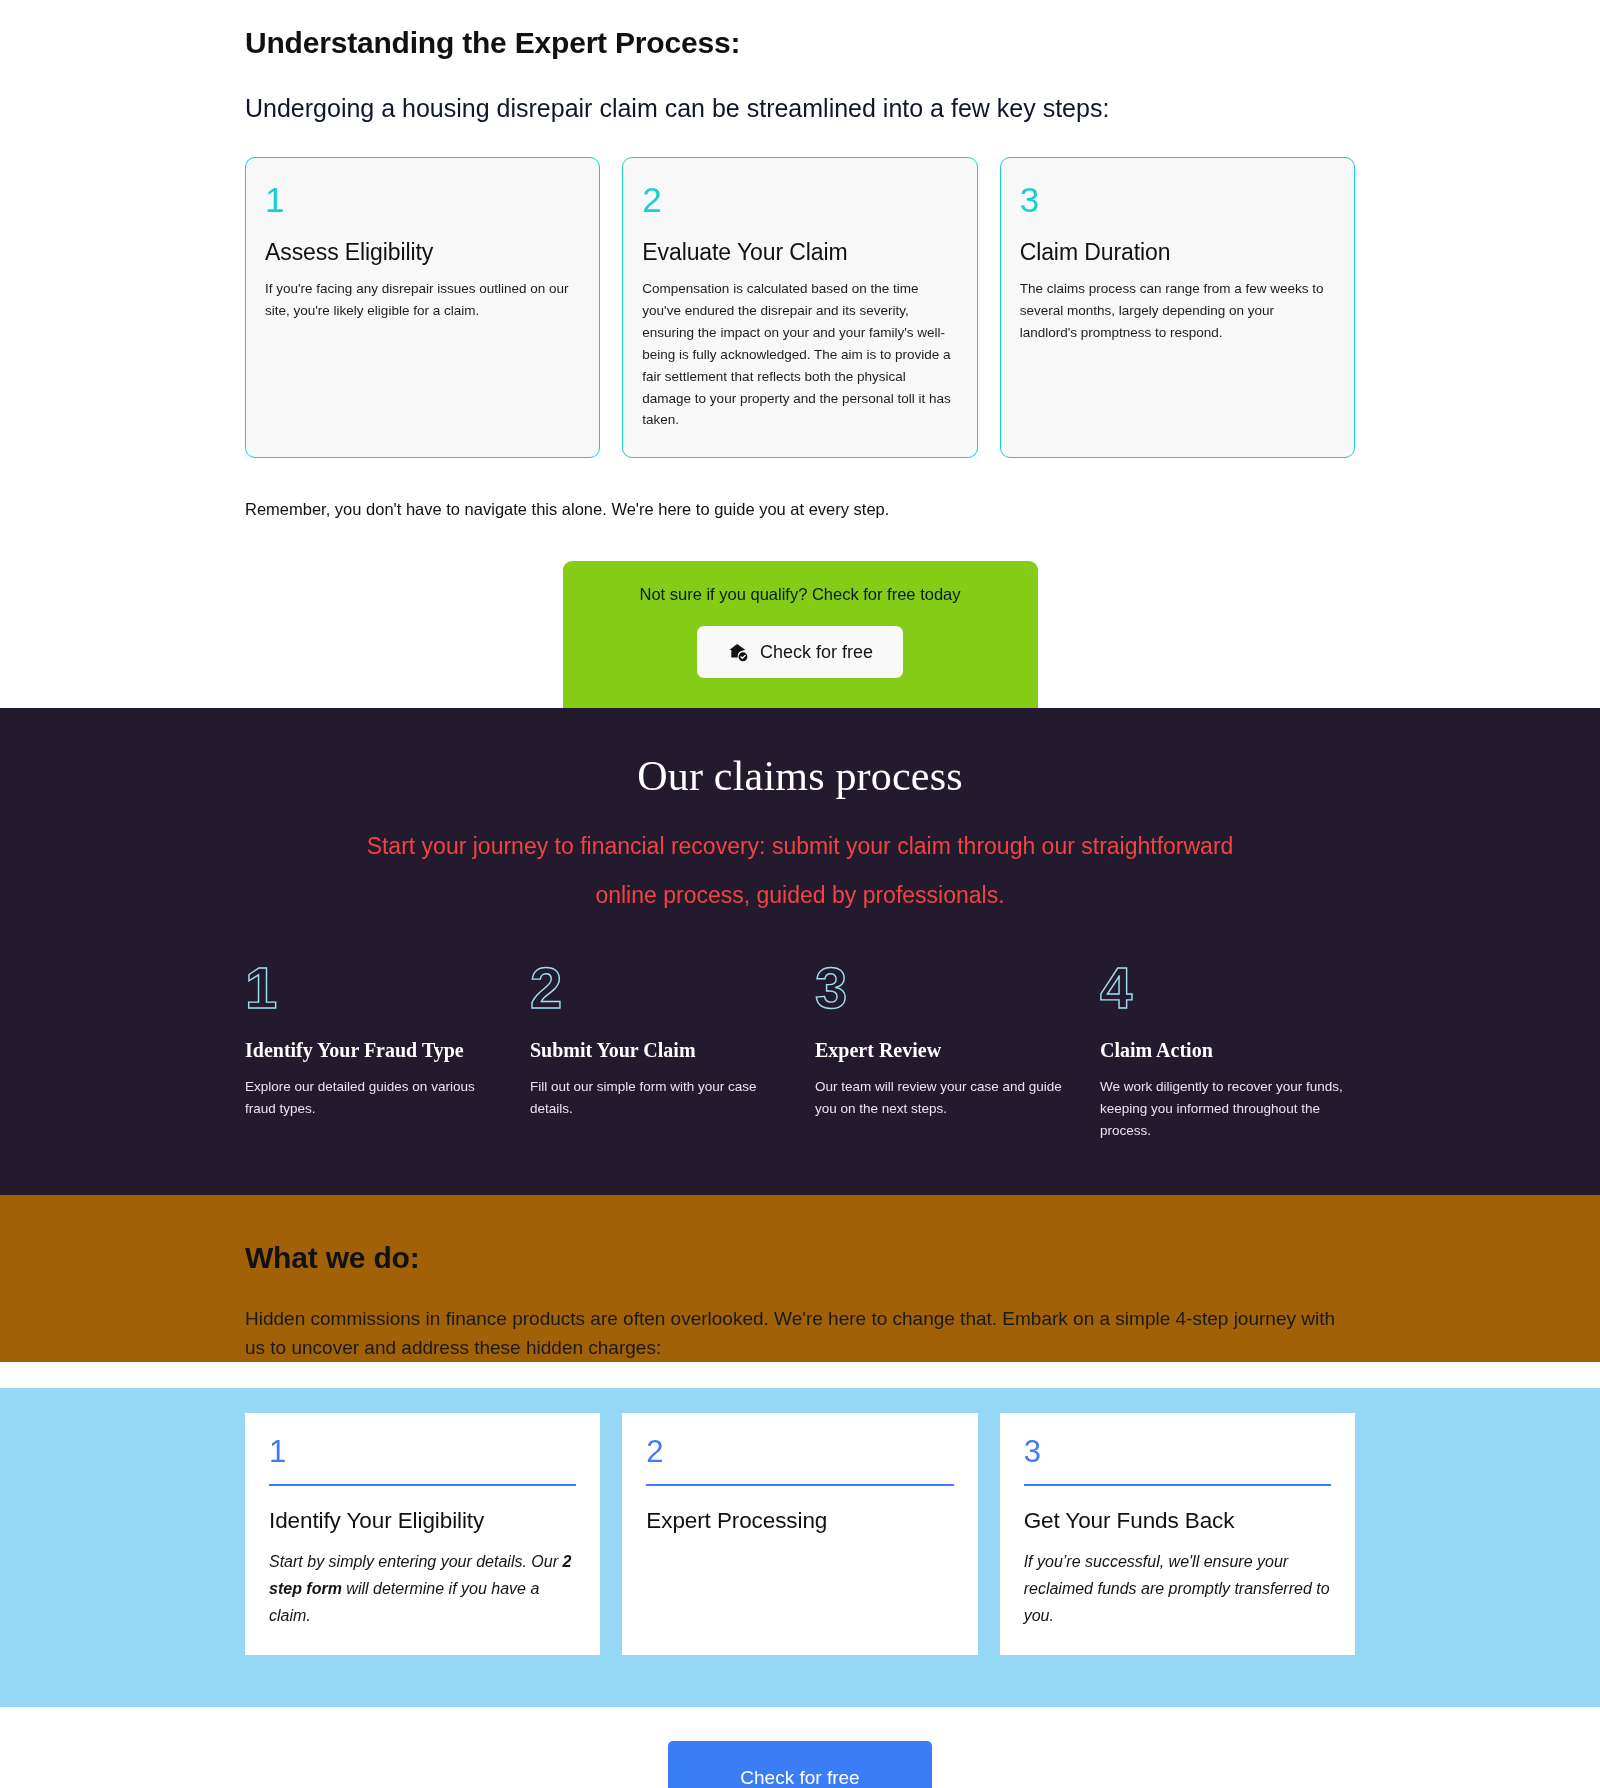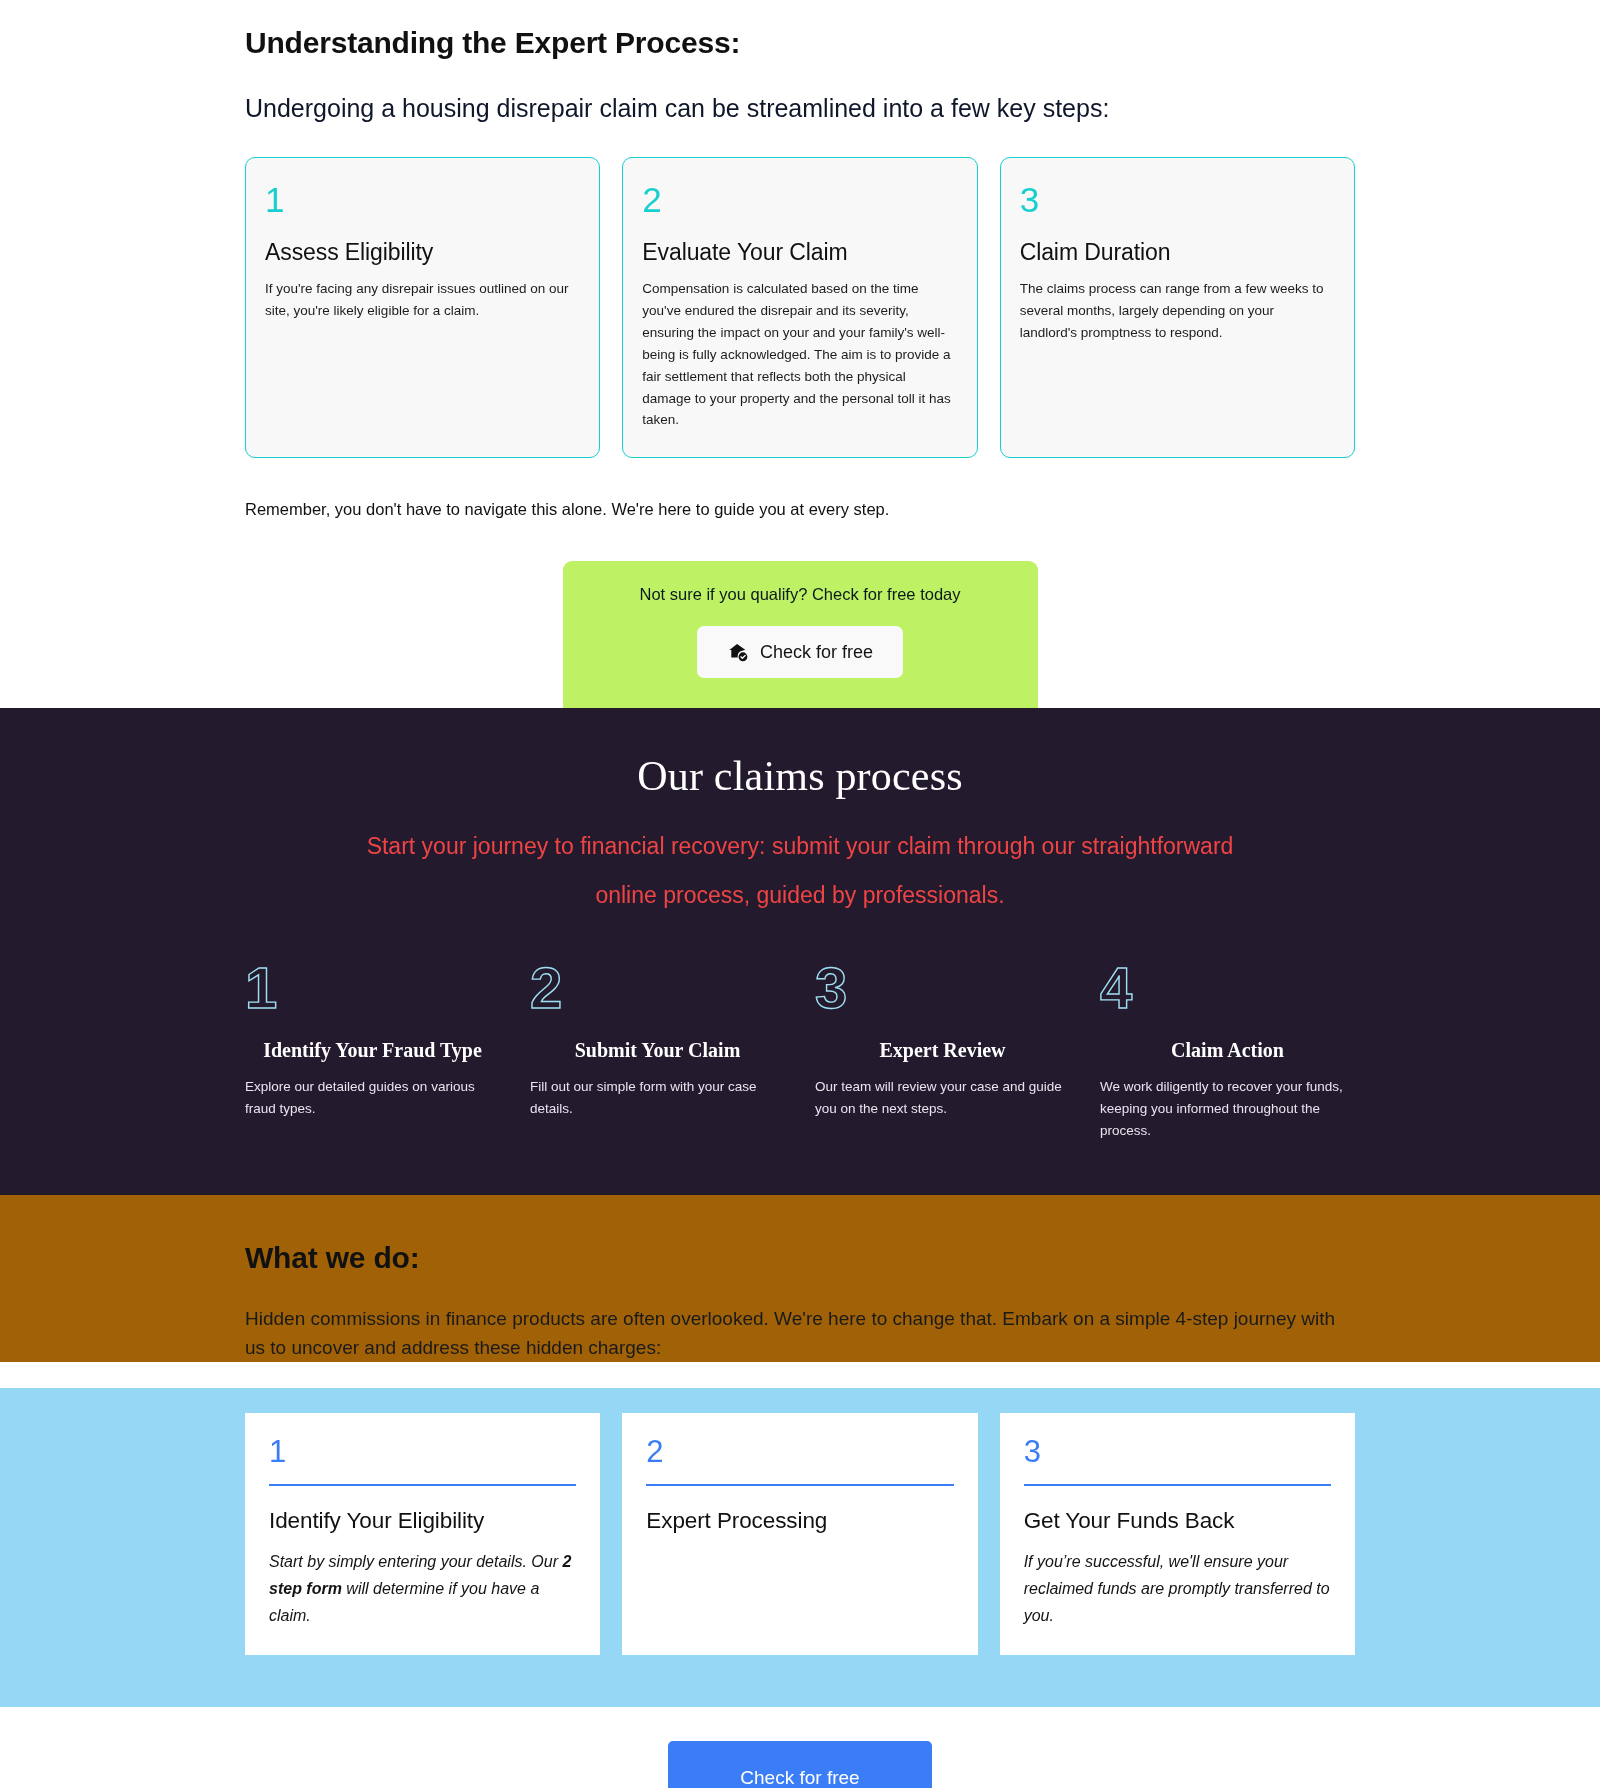--- a/index.html
+++ b/index.html
@@ -67,21 +67,21 @@
 
   .p-remember {
     font-size:16.5px;
     color:#111;
     margin-top:42px;
     padding:0 0 0 28px;
   }
 
   .cta-teal-wrap { display:flex; justify-content:center; margin-top:42px; }
   .cta-teal {
-    background:#bef264;
+    background:#84cc16;
     width:475px;
     border-radius:9px 9px 0 0;
     padding:24px 0 30px 0;
     text-align:center;
   }
   .cta-teal .cta-text {
     font-size:16.5px;
     color:#0b1b1b;
     font-weight:500;
   }
@@ -138,21 +138,20 @@
     color:transparent;
     -webkit-text-stroke:1.4px #9fdff2;
     font-family:"Liberation Sans", sans-serif;
   }
   .step .stitle {
     font-family:"Liberation Serif", serif;
     font-weight:700;
     font-size:20px;
     margin-top:22px;
     color:#ffffff;
-    text-align:center;
   }
   .step .sbody {
     font-size:13.5px;
     line-height:1.62;
     margin-top:14px;
     color:#e9e4ee;
   }
 
   
   .sec-what { background:#a16207; padding:46px 0 0 0; }

